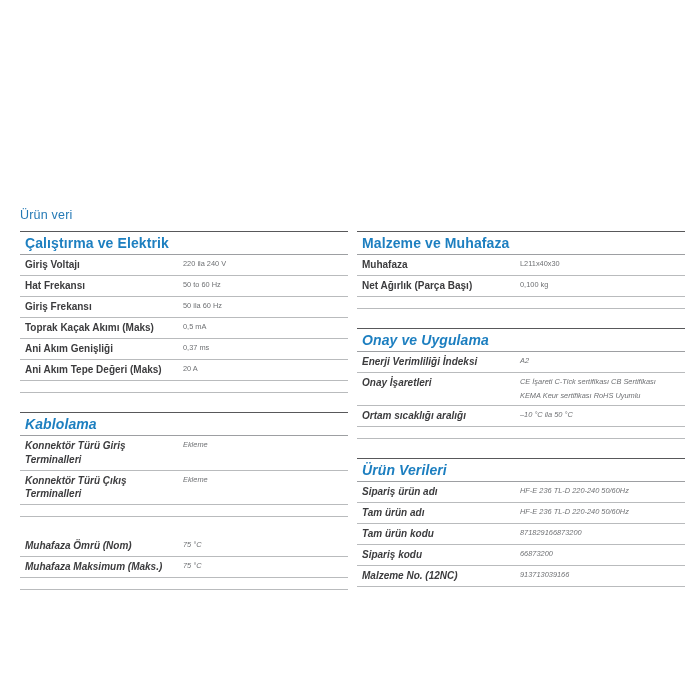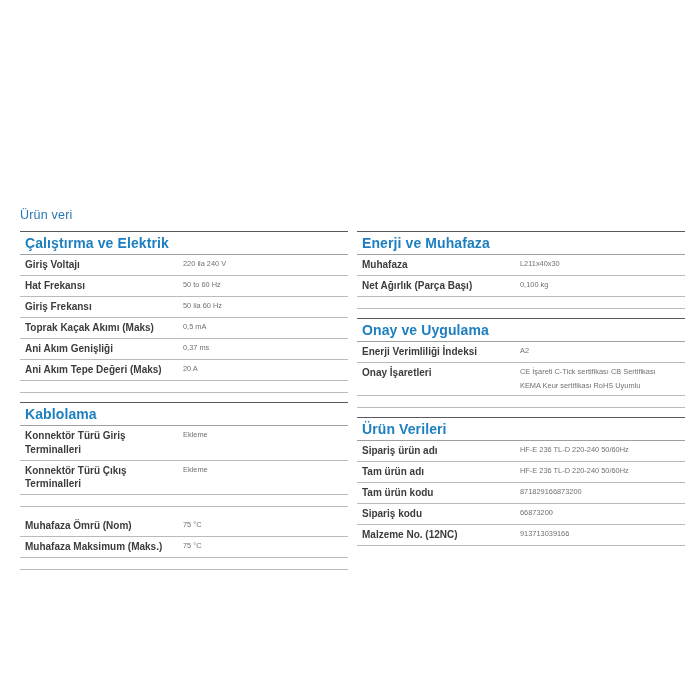--- a/index.html
+++ b/index.html
@@ -40,21 +40,22 @@
     box-sizing: border-box;
   }
   .col {
     width: 328px;
     flex: 0 0 328px;
   }
   .section {
     width: 100%;
   }
   .section + .section {
-    margin-top: 9px;
+    margin-top: 19px;
+    font-style: italic;
   }
   .sec-head {
     border-top: 1.4px solid #58585a;
     border-bottom: 0.9px solid #9d9fa2;
     padding: 3px 5px 3px 5px;
     font-size: 14px;
     font-weight: bold;
     color: #1d7fc0;
     letter-spacing: 0.1px;
   }
@@ -178,21 +179,21 @@
               <div class="value">
                 <span class="vline">75 °C</span>
               </div>
             </div>
             <div class="row blank"></div>
           </div>
         </div>
       </div>
     <div class="col">
         <div class="section">
-          <div class="sec-head">Enerji ve Muhafaza</div>
+          <div class="sec-head">Malzeme ve Muhafaza</div>
           <div class="rows">
             <div class="row">
               <div class="label">Muhafaza</div>
               <div class="value">
                 <span class="vline">L211x40x30</span>
               </div>
             </div>
             <div class="row">
               <div class="label">Net Ağırlık (Parça Başı)</div>
               <div class="value">
@@ -211,20 +212,26 @@
                 <span class="vline">A2</span>
               </div>
             </div>
             <div class="row">
               <div class="label">Onay İşaretleri</div>
               <div class="value">
                 <span class="vline">CE İşareti C-Tick sertifikası CB Sertifikası</span>
                 <span class="vline">KEMA Keur sertifikası RoHS Uyumlu</span>
               </div>
             </div>
+            <div class="row">
+              <div class="label">Ortam sıcaklığı aralığı</div>
+              <div class="value">
+                <span class="vline">–10 °C ila 50 °C</span>
+              </div>
+            </div>
             <div class="row blank"></div>
           </div>
         </div>
         <div class="section">
           <div class="sec-head">Ürün Verileri</div>
           <div class="rows">
             <div class="row">
               <div class="label">Sipariş ürün adı</div>
               <div class="value">
                 <span class="vline">HF-E 236 TL-D 220-240 50/60Hz</span>

